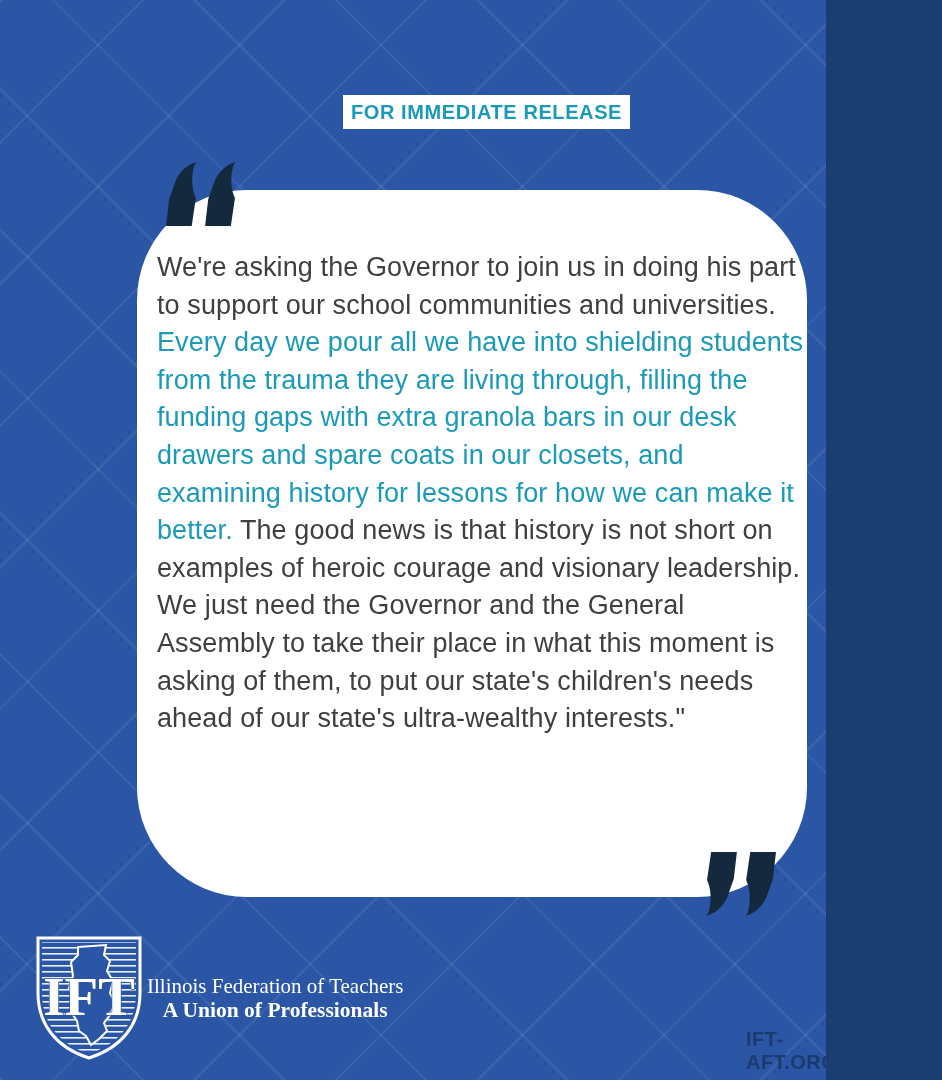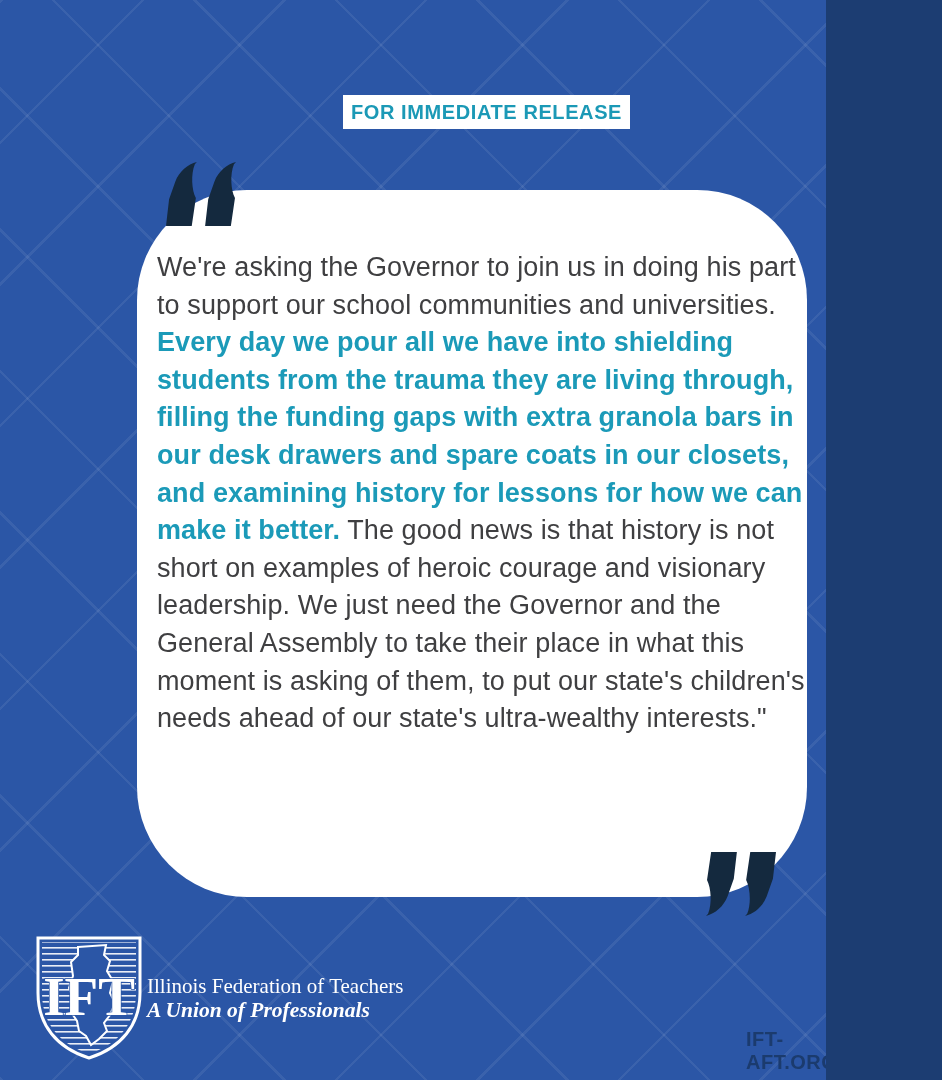--- a/index.html
+++ b/index.html
@@ -19,27 +19,27 @@
     color:#1b99b6;font-weight:bold;font-size:20px;letter-spacing:0.6px;
   }
   .card{
     position:absolute;left:137px;top:190px;width:670px;height:707px;
     background:#ffffff;border-radius:110px;
   }
   .quote{
     position:absolute;left:157px;top:249px;width:648px;margin:0;
     font-size:27px;line-height:37.6px;color:#3f3f41;letter-spacing:0.1px;
   }
-  .quote .hl{color:#1b9ab8;font-weight:bold;}
+  .quote .hl{color:#1b9ab8;font-weight:normal;}
   .oq{position:absolute;left:166px;top:162px;}
   .cq{position:absolute;left:706px;top:852px;transform:rotate(180deg);}
   .footer-logo{position:absolute;left:33px;top:935px;}
   .org{position:absolute;left:147px;top:974px;color:#ffffff;font-family:"Liberation Serif", serif;}
   .org-name{font-size:21px;line-height:24px;}
-  .org-tagline{font-size:21.5px;line-height:25px;font-style:italic;font-weight:bold;}
+  .org-tagline{font-size:21.5px;line-height:25px;font-weight:bold;text-align:center;}
   .website{
     position:absolute;left:746px;top:1028px;
     font-size:20px;font-weight:bold;color:#1b3b6e;letter-spacing:0.5px;
   }
 </style>
 </head>
 <body>
 
 <div id="canvas">
 

